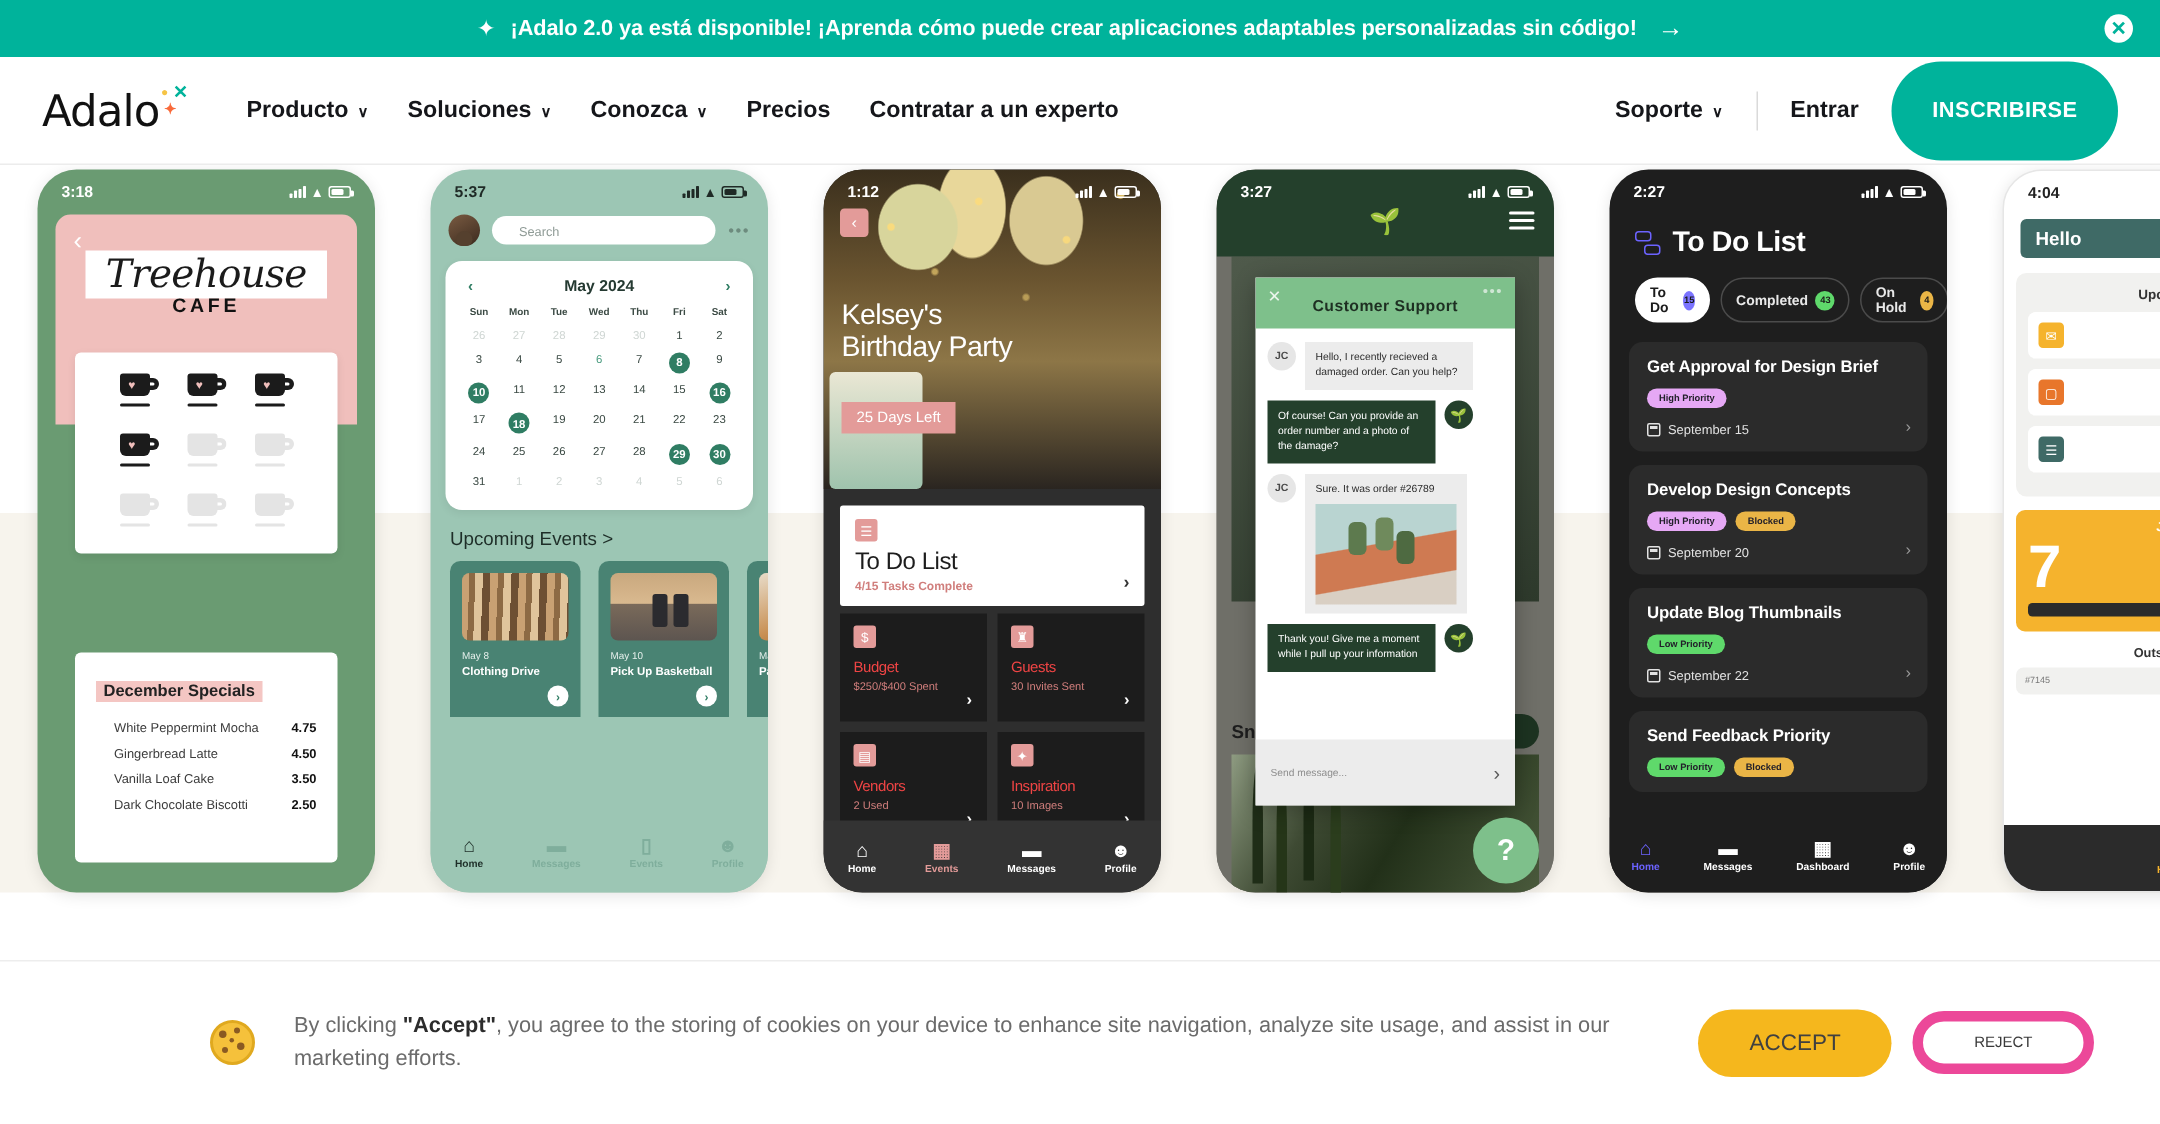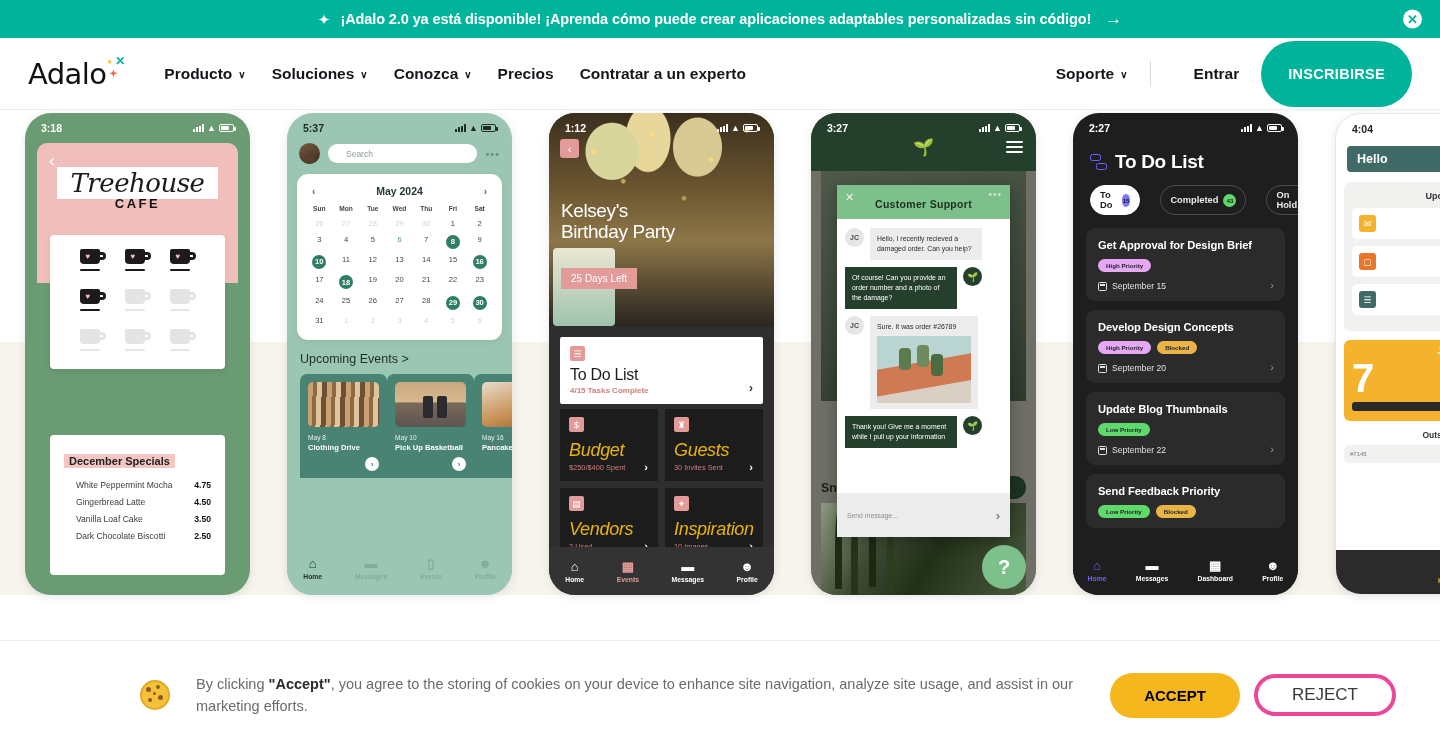--- a/index.html
+++ b/index.html
@@ -43,21 +43,21 @@
   .mk-x { color:#00b39b; left:9px; top:-2px; font-size:12px; }
   .mk-star { color:#f96a3a; left:3px; top:12px; font-size:10px; }
 
   .nav-links { display:flex; align-items:center; gap:26px; }
   .nav-item {
     font-size:15.5px; font-weight:700; color:#15161a; cursor:pointer;
     display:flex; align-items:center; gap:6px; white-space:nowrap;
   }
   .chev { font-size:10px; font-weight:900; position:relative; top:1px; }
   .nav-right { margin-left:auto; display:flex; align-items:center; gap:0; }
-  .nav-right .nav-item { margin-right:22px;margin-left:21px; }
+  .nav-right .nav-item { margin-right:22px; }
   .nav-sep { width:1px; height:26px; background:#dadada; margin-right:22px; }
   .btn-signup {
     background:#00b39b; color:#fff; border:none; border-radius:999px;
     padding:0 27px; height:66px; font-size:14.5px; font-weight:700;
     letter-spacing:0.3px; cursor:pointer; font-family:"Liberation Sans",sans-serif;
   }
 
   
   .hero { position:relative; height:597px; background:#ffffff; overflow:hidden; }
   .cream-band {
@@ -138,21 +138,21 @@
   .p2-cal-head { display:flex; align-items:center; justify-content:space-between; padding:0 6px 8px; }
   .p2-cal-title { font-size:10.5px; font-weight:700; color:#253a32;}
   .p2-nav-ar { font-size:10px; color:#2f7d63; font-weight:700;}
   .p2-dows, .p2-days { display:grid; grid-template-columns:repeat(7,1fr); }
   .p2-dow { text-align:center; font-size:6.6px; font-weight:700; color:#3b4a44; padding-bottom:4px;}
   .p2-day { text-align:center; font-size:7.6px; color:#3b4a44; padding:3.2px 0; position:relative;}
   .p2-day.mute { color:#cfd6d3; }
   .p2-day.accent { color:#4c9c80; }
   .p2-day.sel span { background:#2f7d63; color:#fff; width:14px; height:14px; border-radius:50%; display:inline-flex; align-items:center; justify-content:center; font-weight:700;}
   .p2-ue { font-size:12.5px; font-weight:400; color:#1e2e28; padding:12px 0 8px 13px; }
-  .p2-events { display:flex; gap:0; padding-left:13px; }
+  .p2-events { display:flex; gap:12px; padding-left:13px; }
   .p2-ev { width:87px; background:#498373; border-radius:7px 7px 0 0; padding:8px; flex:0 0 auto; position:relative; height:104px;}
   .p2-ev-img { width:100%; height:45px; border-radius:5px; background-size:cover; }
   .ev1 { background:repeating-linear-gradient(92deg,#c9a173 0 5px,#8d6a44 5px 9px,#e0c49b 9px 14px,#6d4f33 14px 19px); }
   .ev2 { background:linear-gradient(180deg,#c9a87e 0%,#d9b98f 45%,#7a6a5a 46%,#5d5550 100%); position:relative;}
   .ev2:after{content:"";position:absolute;left:28px;top:14px;width:10px;height:22px;background:#2b2b2f;border-radius:2px;box-shadow:14px 0 0 #2b2b2f;}
   .ev3 { background:linear-gradient(160deg,#e8dcc9,#c88f52 60%,#8d5f33); }
   .p2-ev-date { font-size:6.6px; color:#e6f0ec; margin-top:7px;}
   .p2-ev-name { font-size:7.6px; color:#fff; font-weight:700; margin-top:2px; line-height:1.2;}
   .p2-ev-go { position:absolute; right:8px; bottom:7px; width:14px; height:14px; border-radius:50%; background:#fff; color:#2f7d63; font-size:8px; display:flex; align-items:center; justify-content:center; font-weight:700;}
   .p2-tabs { position:absolute; left:0; right:0; bottom:0; height:54px; background:#9cc6b4; display:flex; align-items:center; justify-content:space-around; }
@@ -184,21 +184,21 @@
   .p3-title { position:absolute; left:12px; top:88px; color:#fff; font-size:19px; font-weight:400; line-height:1.08; z-index:3; letter-spacing:-.4px;}
   .p3-badge { position:absolute; left:12px; top:155px; background:#e39b99; color:#fff; font-size:10px; padding:5px 10px; z-index:3;}
   .p3-todo { position:absolute; left:11px; right:11px; top:224px; background:#fff; border-radius:2px; padding:9px 10px 9px;}
   .p3-ico { width:15px; height:15px; background:#e39b99; border-radius:2px; color:#fff; font-size:9px; display:flex; align-items:center; justify-content:center; margin-bottom:5px;}
   .p3-todo-t { font-size:16px; color:#1d1d1d; font-weight:400; letter-spacing:-.3px;}
   .p3-todo-s { font-size:8px; color:#d07e7c; font-weight:700; margin-top:2px;}
   .p3-go { position:absolute; right:10px; bottom:9px; font-size:12px; color:#333; font-weight:700;}
   .p3-grid { position:absolute; left:11px; right:11px; top:296px; display:grid; grid-template-columns:1fr 1fr; gap:7px;}
   .p3-cell { background:#1c1c1c; padding:8px 9px 10px; position:relative; height:72px;}
   .p3-cell .p3-ico{margin-bottom:8px;}
-  .p3-cell-t { font-size:18px; color:#eab308; font-weight:400; letter-spacing:-.3px;font-style:italic;}
+  .p3-cell-t { font-size:10px; color:#ef4444; font-weight:400; letter-spacing:-.3px;}
   .p3-cell-s { font-size:7.4px; color:#d07e7c; margin-top:2px;}
   .p3-cell .p3-go{color:#fff;font-size:11px;bottom:8px;}
   .p3-tabs { position:absolute; left:0; right:0; bottom:0; height:48px; background:#333; display:flex; align-items:center; justify-content:space-around; }
   .p3-tabs .tab{color:#fff;} .p3-tabs .tab.act{color:#e39b99;}
 
   
   .p4 { background:#6d6d66; }
   .p4-topbar { height:58px; background:#24402c; position:relative; }
   .p4 .statusbar{ color:#fff; }
   .p4-leaf { position:absolute; left:50%; transform:translateX(-50%); top:24px; font-size:17px; color:#7dc08a;}
@@ -232,21 +232,21 @@
 
   
   .p5 { background:#1e1e1e; }
   .p5 .statusbar{ color:#fff; }
   .p5-title { display:flex; align-items:center; gap:7px; padding:12px 0 0 17px; }
   .p5-glyph { width:18px; height:17px; position:relative; flex:0 0 auto;}
   .p5-glyph i{position:absolute;border:1.7px solid #6c63ff;border-radius:2.5px;display:block;}
   .p5-glyph i:nth-child(1){left:0;top:0;width:11px;height:7px;}
   .p5-glyph i:nth-child(2){left:6px;top:9px;width:11px;height:7px;}
   .p5-t { font-size:19px; font-weight:700; color:#fff; letter-spacing:-.3px;}
-  .p5-chips { display:flex; gap:20px; padding:12px 0 0 17px; }
+  .p5-chips { display:flex; gap:7px; padding:12px 0 0 17px; }
   .chip { border:1.2px solid #4b4b4b; border-radius:999px; padding:4px 9px; font-size:9.3px; font-weight:700; color:#e8e8e8; display:flex; align-items:center; gap:5px;}
   .chip.active { background:#fff; color:#1b1b1b; border-color:#fff;}
   .cnt { width:13px; height:13px; border-radius:50%; font-size:6.2px; color:#1b1b1b; display:flex; align-items:center; justify-content:center; font-weight:700;}
   .p5-list { padding:13px 13px 0; display:flex; flex-direction:column; gap:9px; }
   .task { background:#2b2b2b; border-radius:9px; padding:11px 12px 10px; position:relative;}
   .task-t { font-size:11.2px; font-weight:700; color:#fff; letter-spacing:-.1px;}
   .tags { display:flex; gap:6px; margin-top:8px;}
   .tag { font-size:6.2px; font-weight:700; color:#22202a; border-radius:999px; padding:3px 8px;}
   .task-date { font-size:8.6px; color:#e2e2e2; margin-top:9px; display:flex; align-items:center; gap:5px;}
   .calico { width:9px; height:9px; border:1.2px solid #e2e2e2; border-radius:1.5px; position:relative; display:inline-block;}
@@ -290,26 +290,26 @@
   .cookie-ico i:nth-child(4){width:4px;height:4px;left:6px;top:16px;}
   .cookie-ico i:nth-child(5){width:3px;height:3px;left:11px;top:10px;}
   .cookie-text {
     margin-left:56px; font-size:14.5px; color:#6b6b6b; line-height:1.55;
     max-width:880px;
   }
   .cookie-text b { color:#2c2c2c; font-weight:700; }
   .cookie-actions { margin-left:auto; display:flex; gap:14px; align-items:center; }
   .btn-accept {
     background:#f5b71d; border:none; border-radius:999px; padding:0 34px; height:45px;
-    font-size:15px; font-weight:700; color:#000000; cursor:pointer;
+    font-size:15px; font-weight:400; color:#404040; cursor:pointer;
     font-family:"Liberation Sans",sans-serif;
   }
   .btn-reject {
-    background:#fff; border:4px solid #ec4899; border-radius:999px; padding:0 34px; height:42px;
-    font-size:17px; font-weight:400; color:#3a3a3a; cursor:pointer;
+    background:#fff; border:7px solid #ec4899; border-radius:999px; padding:0 34px; height:42px;
+    font-size:10px; font-weight:400; color:#3a3a3a; cursor:pointer;
     font-family:"Liberation Sans",sans-serif;
   }
 </style>
 </head>
 <body>
 
 <div class="announce">
   <div class="announce-inner">
     <span class="sparkle">✦</span>
     <span class="announce-text">¡Adalo 2.0 ya está disponible! ¡Aprenda cómo puede crear aplicaciones adaptables personalizadas sin código!</span>

